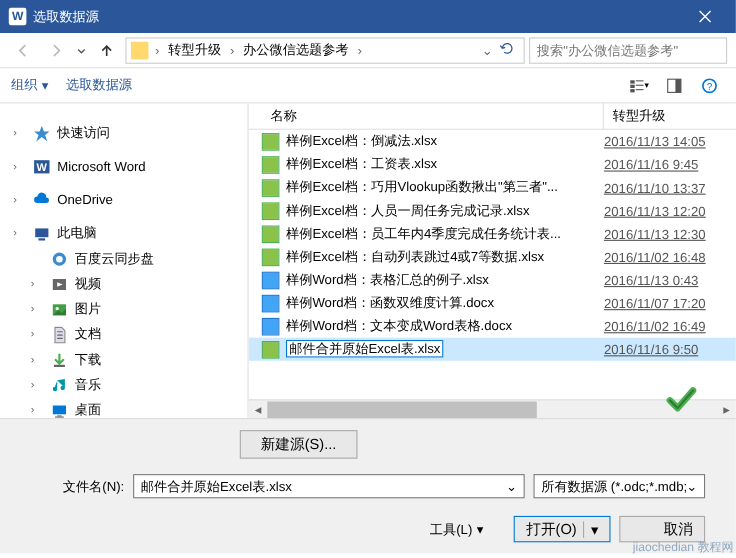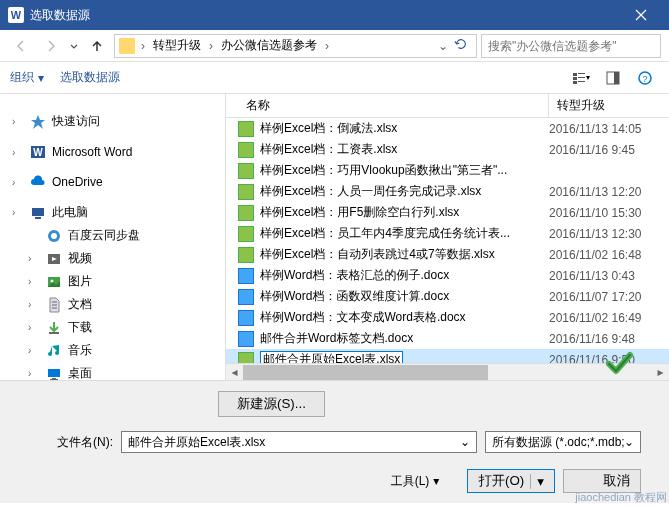--- a/index.html
+++ b/index.html
@@ -41,21 +41,21 @@
     .file-area { flex: 1; display: flex; flex-direction: column; position: relative; }
     .file-header { display: flex; border-bottom: 1px solid #e0e0e0; height: 24px; align-items: center; padding-left: 12px; }
     .col-name { flex: 1; padding: 4px 8px; border-right: 1px solid #e0e0e0; }
     .col-date { width: 120px; padding: 4px 8px; }
     .file-list { flex: 1; overflow-y: auto; overflow-x: hidden; }
     .file-row { display: flex; align-items: center; padding: 2px 0 2px 12px; cursor: pointer; height: 21px; white-space: nowrap; }
     .file-row.editing { background: #cce8ff; }
     .file-icon { width: 16px; height: 16px; margin-right: 6px; flex-shrink: 0; }
     .file-name { flex: 1; overflow: hidden; text-overflow: ellipsis; }
     .file-name-edit { background: #fff; border: 1px solid #0078d7; padding: 0 2px; }
-    .file-date { width: 120px; color: #555; flex-shrink: 0; }
+    .file-date { width: 120px; color: #555; flex-shrink: 0; text-decoration: underline; }
     .excel-icon { background: linear-gradient(#8bc34a,#8bc34a); border: 1px solid #4caf50; }
     .word-icon { background: linear-gradient(#42a5f5,#42a5f5); border: 1px solid #1976d2; }
     
     .scrollbar-h { height: 17px; background: #f0f0f0; border-top: 1px solid #ddd; display: flex; align-items: center; }
     .scroll-arrow { width: 17px; height: 17px; display: flex; align-items: center; justify-content: center; color: #666; }
     .scroll-track { flex: 1; height: 17px; position: relative; }
     .scroll-thumb { position: absolute; left: 0; width: 60%; height: 15px; top: 1px; background: #c0c0c0; }
     
     .checkmark { position: absolute; right: 35px; top: 255px; width: 30px; height: 30px; pointer-events: none; z-index: 10; }
     .checkmark svg { width: 100%; height: 100%; }
@@ -290,60 +290,51 @@
           <span class="file-date">2016/11/13 14:05</span>
         </div>
         <div class="file-row">
           <div class="file-icon excel-icon"></div>
           <span class="file-name">样例Excel档：工资表.xlsx</span>
           <span class="file-date">2016/11/16 9:45</span>
         </div>
         <div class="file-row">
           <div class="file-icon excel-icon"></div>
           <span class="file-name">样例Excel档：巧用Vlookup函数揪出"第三者"...</span>
+          <span class="file-date">2016/11/10 13:37</span>
         </div>
         <div class="file-row">
           <div class="file-icon excel-icon"></div>
           <span class="file-name">样例Excel档：人员一周任务完成记录.xlsx</span>
           <span class="file-date">2016/11/13 12:20</span>
         </div>
         <div class="file-row">
           <div class="file-icon excel-icon"></div>
-          <span class="file-name">样例Excel档：用F5删除空白行列.xlsx</span>
-          <span class="file-date">2016/11/10 15:30</span>
-        </div>
-        <div class="file-row">
-          <div class="file-icon excel-icon"></div>
           <span class="file-name">样例Excel档：员工年内4季度完成任务统计表...</span>
           <span class="file-date">2016/11/13 12:30</span>
         </div>
         <div class="file-row">
           <div class="file-icon excel-icon"></div>
           <span class="file-name">样例Excel档：自动列表跳过4或7等数据.xlsx</span>
           <span class="file-date">2016/11/02 16:48</span>
         </div>
         <div class="file-row">
           <div class="file-icon word-icon"></div>
-          <span class="file-name">样例Word档：表格汇总的例子.docx</span>
+          <span class="file-name">样例Word档：表格汇总的例子.xlsx</span>
           <span class="file-date">2016/11/13 0:43</span>
         </div>
         <div class="file-row">
           <div class="file-icon word-icon"></div>
           <span class="file-name">样例Word档：函数双维度计算.docx</span>
           <span class="file-date">2016/11/07 17:20</span>
         </div>
         <div class="file-row">
           <div class="file-icon word-icon"></div>
           <span class="file-name">样例Word档：文本变成Word表格.docx</span>
           <span class="file-date">2016/11/02 16:49</span>
-        </div>
-        <div class="file-row">
-          <div class="file-icon word-icon"></div>
-          <span class="file-name">邮件合并Word标签文档.docx</span>
-          <span class="file-date">2016/11/16 9:48</span>
         </div>
         <div class="file-row editing">
           <div class="file-icon excel-icon"></div>
           <span class="file-name"><span class="file-name-edit">邮件合并原始Excel表.xlsx</span></span>
           <span class="file-date">2016/11/16 9:50</span>
         </div>
       </div>
     <div class="scrollbar-h">
       <div class="scroll-arrow">◂</div>
       <div class="scroll-track">

